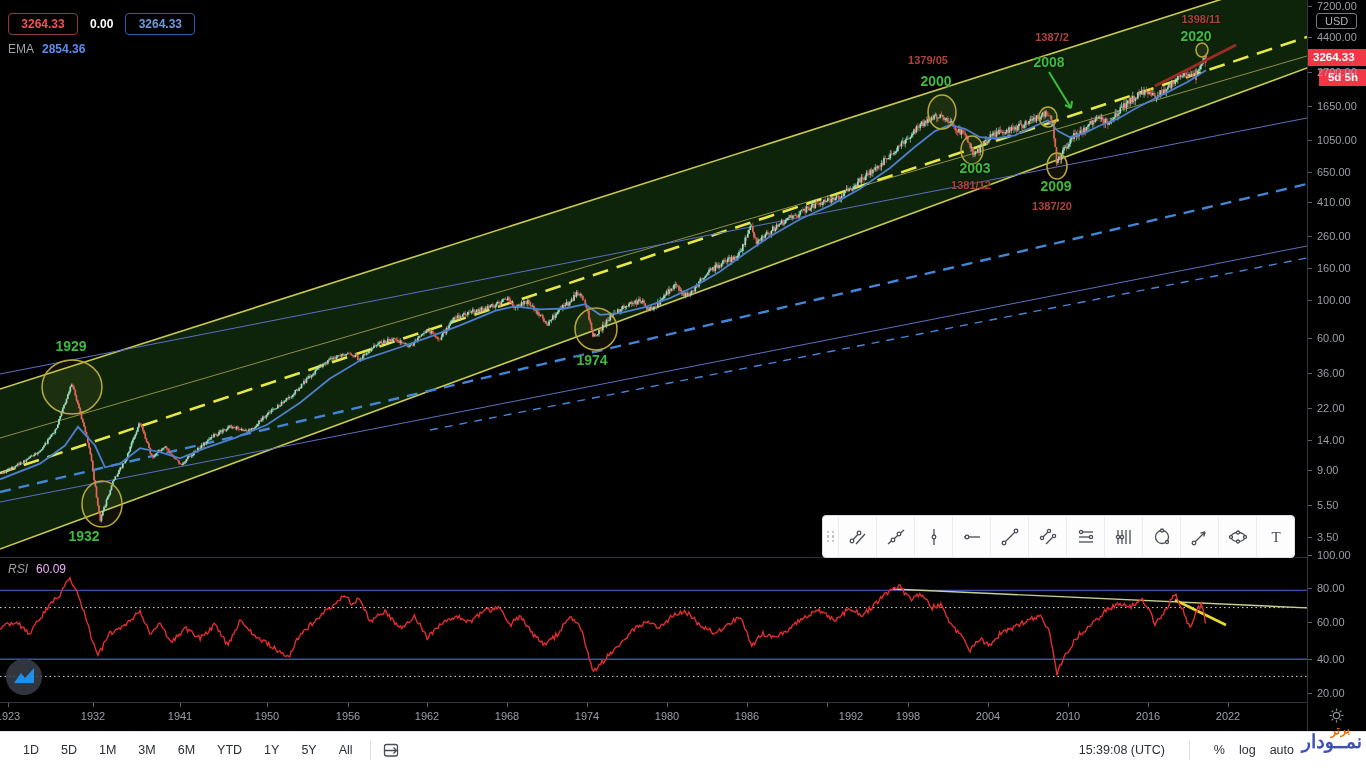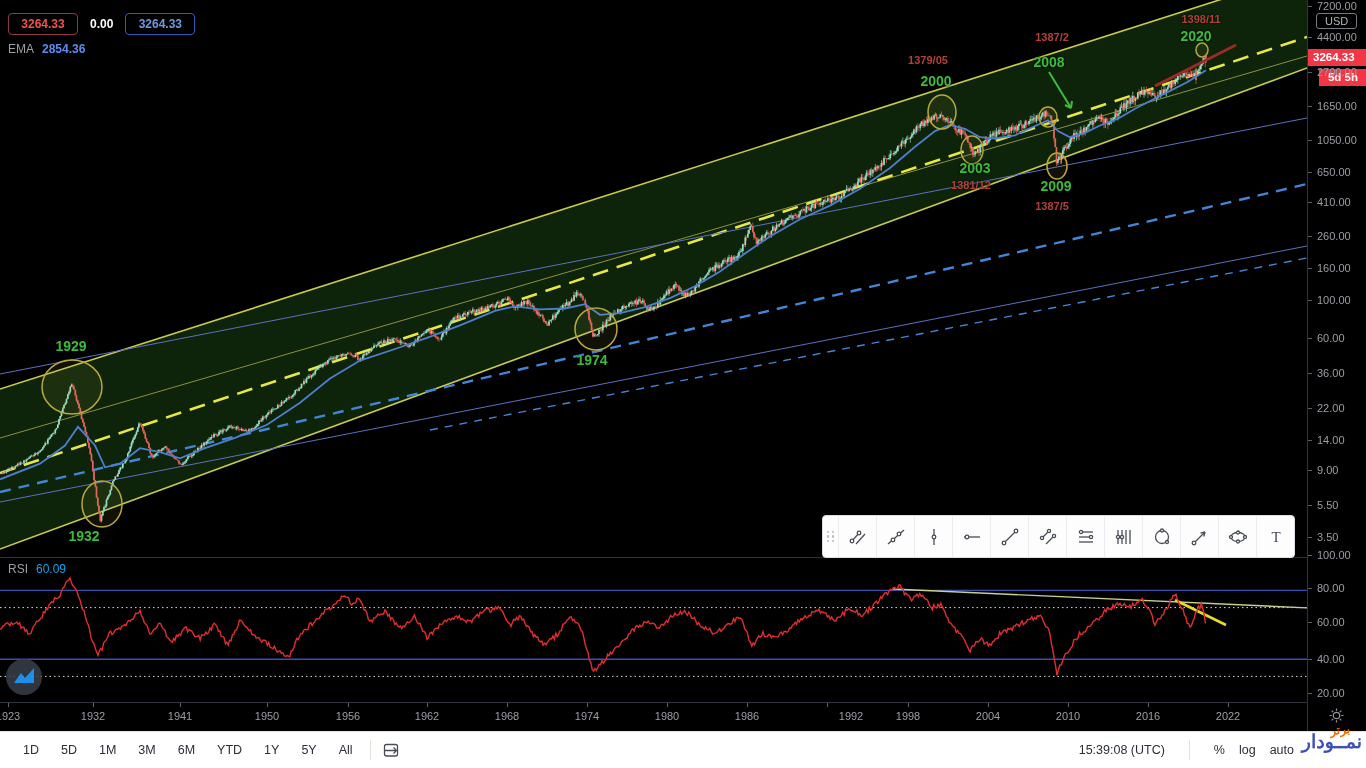--- a/index.html
+++ b/index.html
@@ -53,22 +53,22 @@
              font-size:11.5px;font-weight:bold;line-height:17px;padding-left:5px;box-sizing:border-box;}
   .countdown-tag{position:absolute;left:11px;top:69px;right:0;height:17px;background:#f23645;color:#fff;
              font-size:11.5px;font-weight:bold;line-height:17px;text-align:center;}
   .gear{position:absolute;left:20px;top:707px;color:#9598a1;}
   
   #time-axis{position:absolute;left:0;top:702px;width:1307px;height:29px;background:#000;border-top:1px solid #2f343d;z-index:5;}
   .ta-label{position:absolute;top:7px;transform:translateX(-50%);color:#9b9ea6;font-size:11px;}
   .ta-tick{position:absolute;top:0;width:1px;height:4px;background:#5d6067;}
   
   #rsi-legend{position:absolute;left:8px;top:562px;z-index:6;display:flex;gap:8px;font-size:12px;}
-  .rsi-name{color:#9aa0a6;}
-  .rsi-val{color:#0ea5e9;}
+  .rsi-name{color:#9aa0a6;font-style:italic;}
+  .rsi-val{color:#f0abfc;}
   #pane-logo{position:absolute;left:4px;top:657px;z-index:6;opacity:.95;}
   
   #bottom-bar{position:absolute;left:0;top:731px;width:1366px;height:37px;background:#fff;border-top:1px solid #e0e3eb;
               display:flex;align-items:center;box-sizing:border-box;padding:0 8px 0 16px;z-index:9;}
   .range-btn{color:#2a2e39;font-size:12.5px;padding:4px 7px;border-radius:3px;cursor:pointer;}
   .bb-divider{width:1px;height:20px;background:#e0e3eb;margin:0 10px;}
   .goto-icon{display:flex;align-items:center;cursor:pointer;}
   .goto-icon svg{stroke:#4a4d57;fill:none;stroke-width:1.3;}
   .bb-right{margin-left:auto;display:flex;align-items:center;gap:14px;position:relative;padding-right:64px;}
   .bb-time{color:#2a2e39;font-size:12.5px;cursor:pointer;}
@@ -126,21 +126,21 @@
         <div class="yr-label" style="left: 84px; top: 536px;">1932</div>
         <div class="yr-label" style="left: 592px; top: 360px;">1974</div>
         <div class="yr-label" style="left: 936px; top: 81px;">2000</div>
         <div class="yr-label" style="left: 975px; top: 168px;">2003</div>
         <div class="yr-label" style="left: 1049px; top: 62px;">2008</div>
         <div class="yr-label" style="left: 1056px; top: 186px;">2009</div>
         <div class="yr-label" style="left: 1196px; top: 36px;">2020</div>
         <div class="date-label" style="left: 928px; top: 60px;">1379/05</div>
         <div class="date-label" style="left: 971px; top: 185px;">1381/12</div>
         <div class="date-label" style="left: 1052px; top: 37px;">1387/2</div>
-        <div class="date-label" style="left: 1052px; top: 206px;">1387/5</div>
+        <div class="date-label" style="left: 1052px; top: 206px;">1387/20</div>
         <div class="date-label" style="left: 1201px; top: 19px;">1398/11</div>
       </div>
 
     <div id="legend">
       <div class="leg-row2">
         <span class="trade-btn sell">3264.33</span>
         <span class="spread">0.00</span>
         <span class="trade-btn buy">3264.33</span>
       </div>
       <div class="leg-row3">

